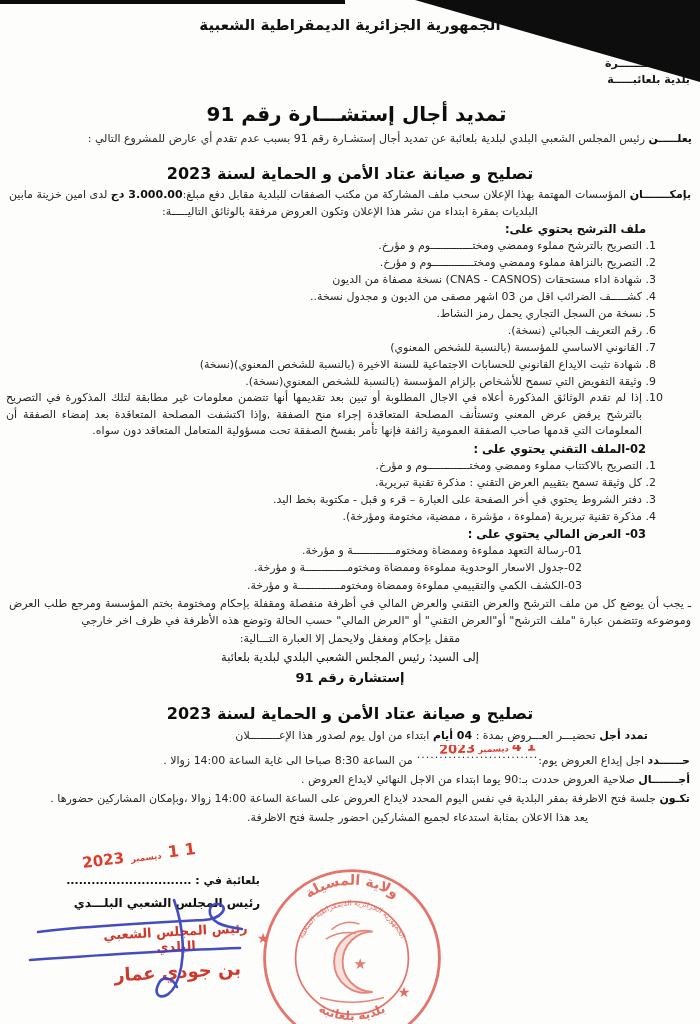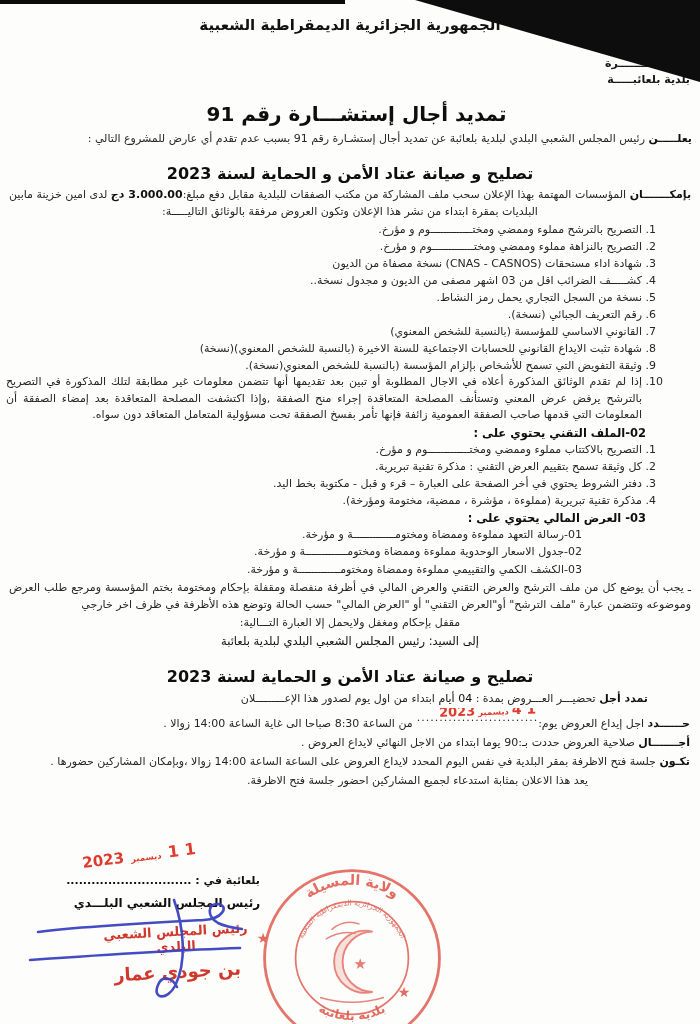--- a/index.html
+++ b/index.html
@@ -29,21 +29,21 @@
   .subheading{font-weight:bold;font-size:11.5px;color:#0f0f0f;margin:2px 54px 1px 0;}
   .doc-list{margin:0;padding:0 58px 0 6px;list-style:decimal;}
   .doc-list li{line-height:17px;}
   .doc-list li.long{text-align:justify;line-height:16.5px;}
   .fin-line{margin-right:118px;line-height:17.5px;}
   .c{text-align:center;line-height:18px;}
   .to-line,.warning-line{font-weight:normal;font-size:11.5px;color:#0f0f0f;}
   .consult-line{font-weight:bold;font-size:13px;margin:3px 0 2px;color:#0f0f0f;}
   .dl{margin:0 10px;line-height:19px;}
   .extension{margin-right:52px;}
-  .duration{font-weight:normal;color:#0d0d0d;}
+  .duration{font-weight:bold;color:#0d0d0d;}
   .summon{margin-right:112px;}
   
   .dots{display:inline-block;position:relative;width:122px;white-space:nowrap;overflow:hidden;
     vertical-align:baseline;letter-spacing:1px;}
   .date-stamp{color:#df3a2c;font-weight:bold;white-space:nowrap;}
   .date-stamp .day{font-size:14px;letter-spacing:4px;}
   .date-stamp .month{font-size:8.5px;margin:0 3px;}
   .date-stamp .year{font-size:13px;letter-spacing:1px;}
   .stamp-over{position:absolute;right:2px;top:-7px;transform:rotate(-2deg);}
   
@@ -84,20 +84,21 @@
   </p>
 
   <div class="project-title">تصليح و صيانة عتاد الأمن و الحماية لسنة 2023</div>
 
   <p class="para centered-last">
     <span class="lead">بإمكـــــــان</span>
     <span>المؤسسات المهتمة بهذا الإعلان سحب ملف المشاركة من مكتب الصفقات للبلدية مقابل دفع مبلغ:</span><span class="lead">3.000.00 دج</span>
     <span>لدى امين خزينة مابين البلديات بمقرة ابتداء من نشر هذا الإعلان  وتكون العروض مرفقة بالوثائق التاليـــــة:</span>
   </p>
 
+  <div class="subheading">ملف الترشح يحتوي على:</div>
   <ol class="doc-list">
     <li>التصريح بالترشح مملوء وممضي ومختـــــــــــــوم و مؤرخ.</li>
     <li>التصريح بالنزاهة مملوء وممضي ومختـــــــــــــوم و مؤرخ.</li>
     <li>شهادة اداء مستحقات (CNAS - CASNOS) نسخة مصفاة من الديون</li>
     <li>كشـــــف الضرائب اقل من 03 اشهر مصفى من الديون و مجدول نسخة..</li>
     <li>نسخة من السجل التجاري يحمل رمز النشاط.</li>
     <li>رقم التعريف الجبائي (نسخة).</li>
     <li>القانوني الاساسي للمؤسسة (بالنسبة للشخص المعنوي)</li>
     <li>شهادة تثبت الايداع القانوني للحسابات الاجتماعية للسنة الاخيرة (بالنسبة للشخص المعنوي)(نسخة)</li>
     <li>وثيقة التفويض التي تسمح للأشخاص بإلزام المؤسسة (بالنسبة للشخص المعنوي(نسخة).</li>
@@ -116,20 +117,21 @@
   <div>
     <div class="fin-line">01-رسالة التعهد مملوءة وممضاة ومختومـــــــــــــة و مؤرخة.</div>
     <div class="fin-line">02-جدول الاسعار الوحدوية مملوءة وممضاة ومختومـــــــــــــة و مؤرخة.</div>
     <div class="fin-line">03-الكشف الكمي والتقييمي مملوءة وممضاة ومختومـــــــــــــة و مؤرخة.</div>
   </div>
 
   <p class="para">ـ يجب أن يوضع كل من ملف الترشح والعرض التقني والعرض المالي في أظرفة منفصلة ومقفلة بإحكام ومختومة بختم المؤسسة ومرجع طلب العرض وموضوعه وتتضمن عبارة "ملف الترشح" أو"العرض التقني" أو "العرض المالي" حسب الحالة وتوضع هذه الأظرفة في ظرف اخر خارجي</p>
   <div class="c">مقفل بإحكام ومغفل  ولايحمل إلا العبارة التـــالية:</div>
 
   <div class="c to-line">إلى السيد: رئيس المجلس الشعبي البلدي لبلدية بلعائبة</div>
+  <div class="c consult-line">إستشارة رقم 91</div>
   <div class="project-title">تصليح و صيانة عتاد الأمن و الحماية لسنة 2023</div>
 
   <div class="dl extension">
     <span class="lead">تمدد أجل</span>
     <span>تحضيـــر العـــروض بمدة :</span>
     <span class="duration">04 أيام</span>
     <span>ابتداء من اول يوم لصدور هذا الإعـــــــــلان</span>
   </div>
 
   <div class="dl">

